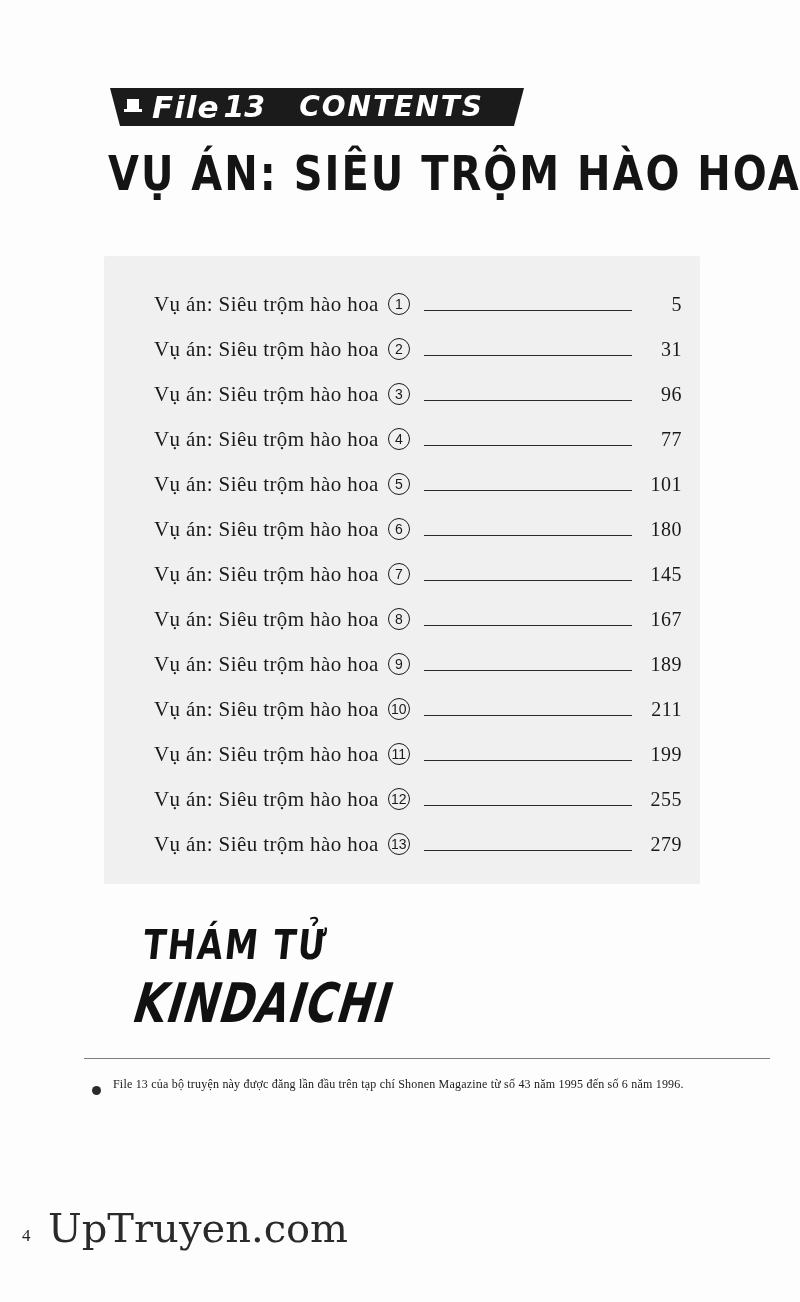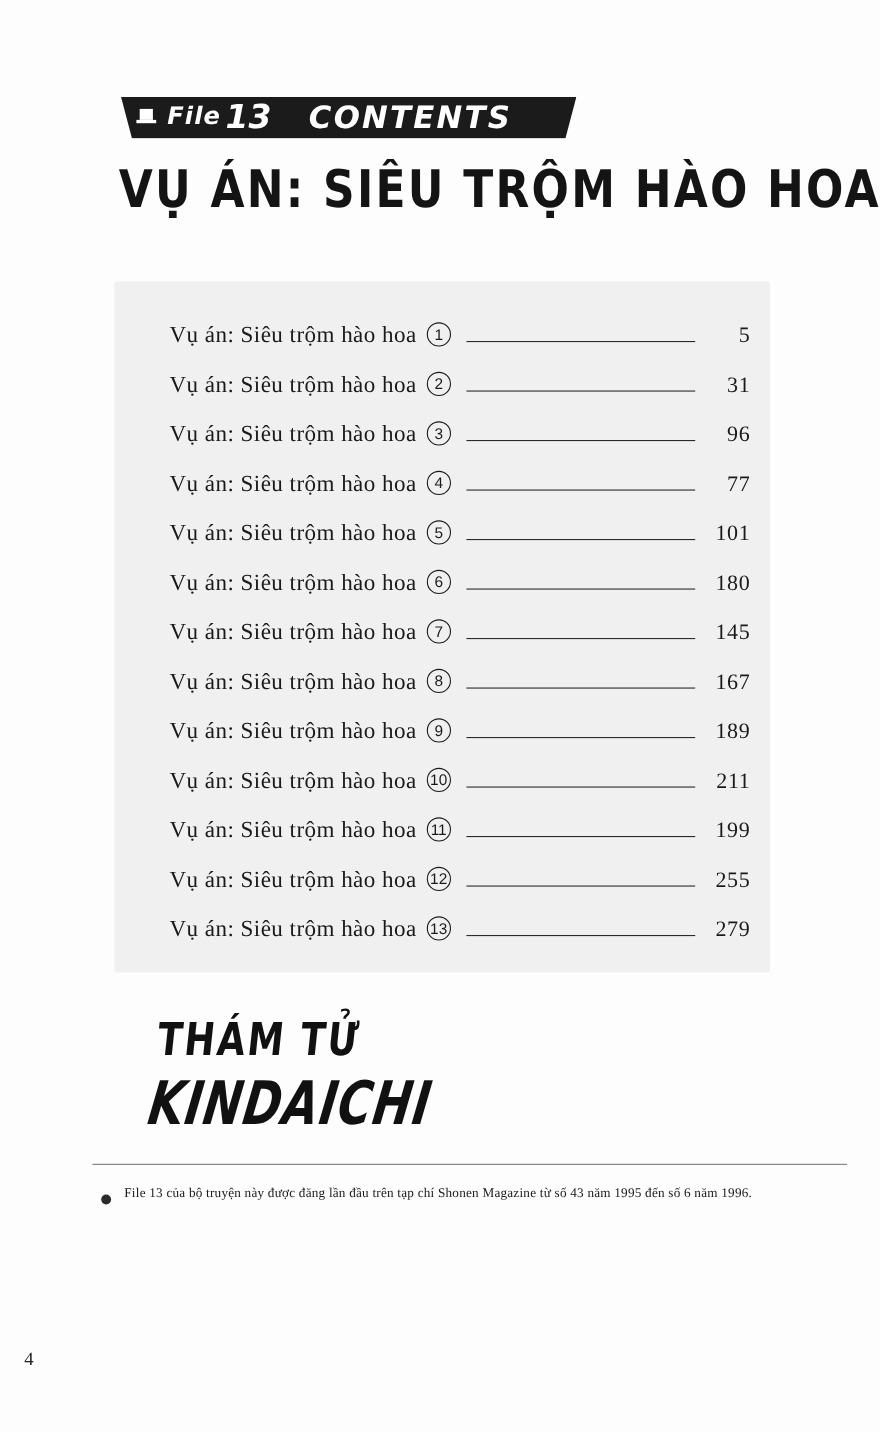--- a/index.html
+++ b/index.html
@@ -70,21 +70,21 @@
     left: 0px;
     top: 12px;
     width: 18px;
     height: 3px;
     background: #ffffff;
   }
   .banner-file {
     font-family: "DejaVu Sans", sans-serif;
     font-weight: bold;
     font-style: italic;
-    font-size: 22px;
+    font-size: 31px;
     letter-spacing: 1px;
     line-height: 1;
     margin-right: 4px;
   }
   .banner-num {
     font-family: "DejaVu Sans", sans-serif;
     font-weight: bold;
     font-style: italic;
     font-size: 30px;
     line-height: 1;
@@ -386,14 +386,15 @@
   <div class="divider"></div>
 
   <div class="notes">
     <div class="note">
       <span class="note-bullet"></span>
       <span class="note-text">File 13 của bộ truyện này được đăng lần đầu trên tạp chí Shonen Magazine từ số 43 năm 1995 đến số 6 năm 1996.</span>
     </div>
   </div>
 
   <div class="page-number">4</div>
+  <div class="watermark">UpTruyen.com</div>
 
 </div>
 
 </body></html>

